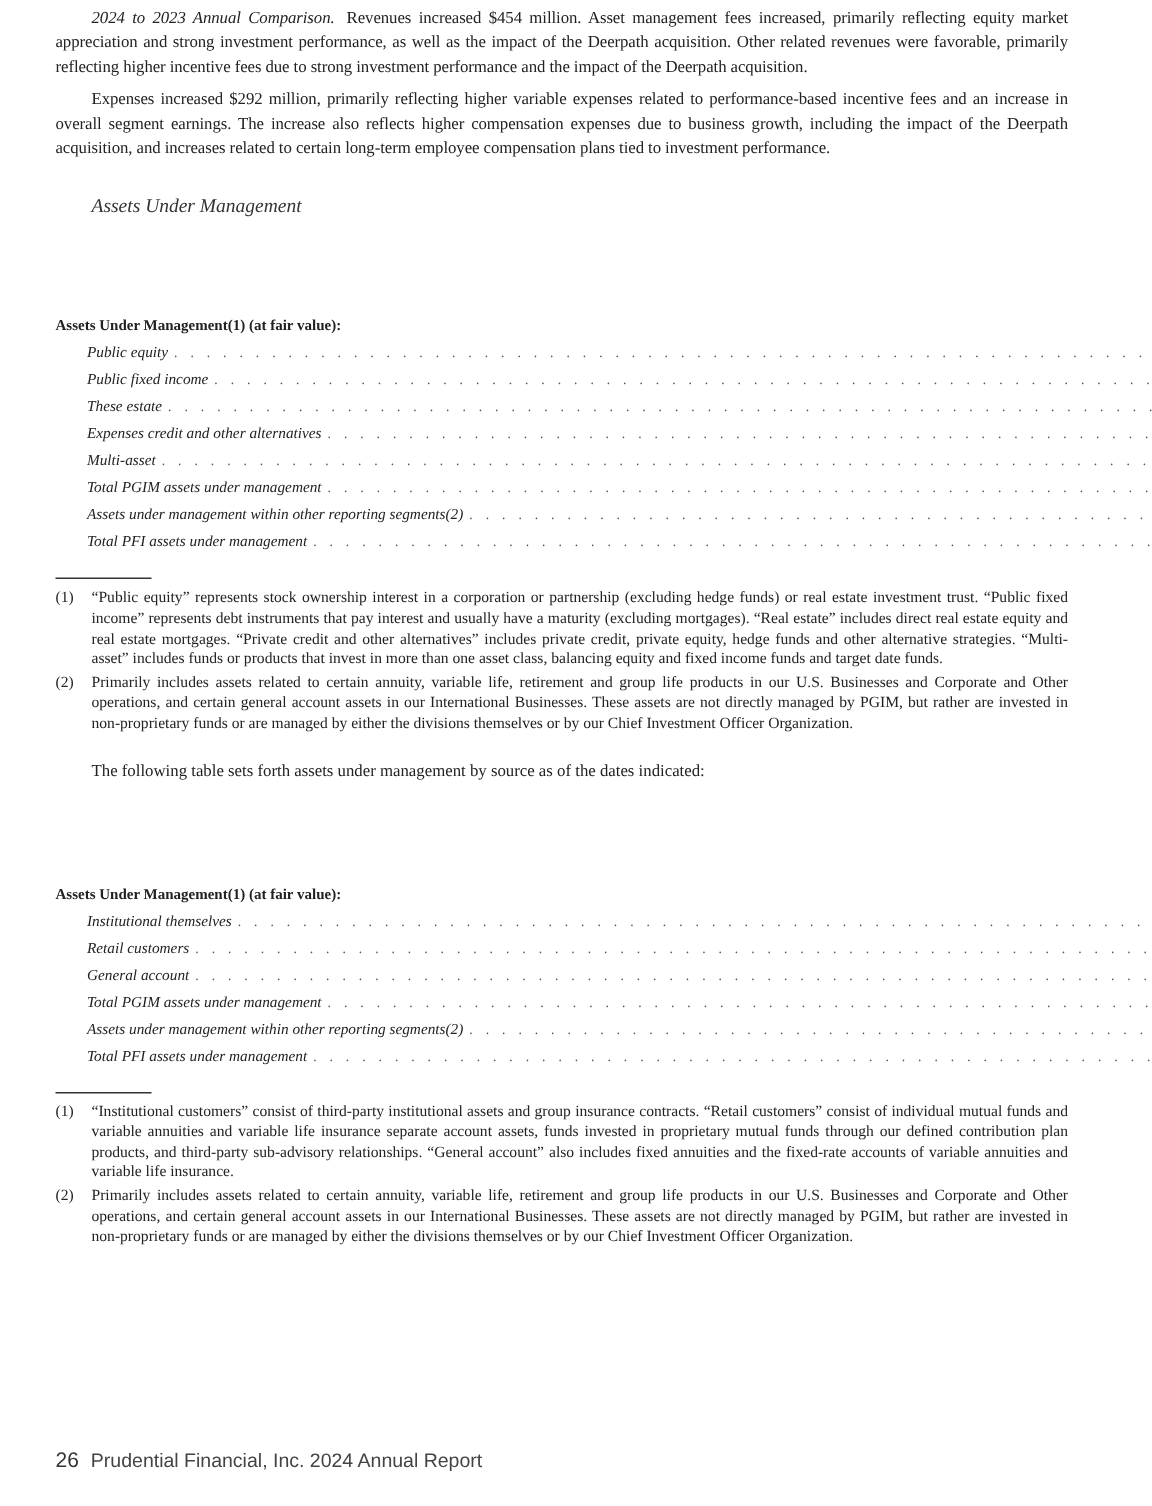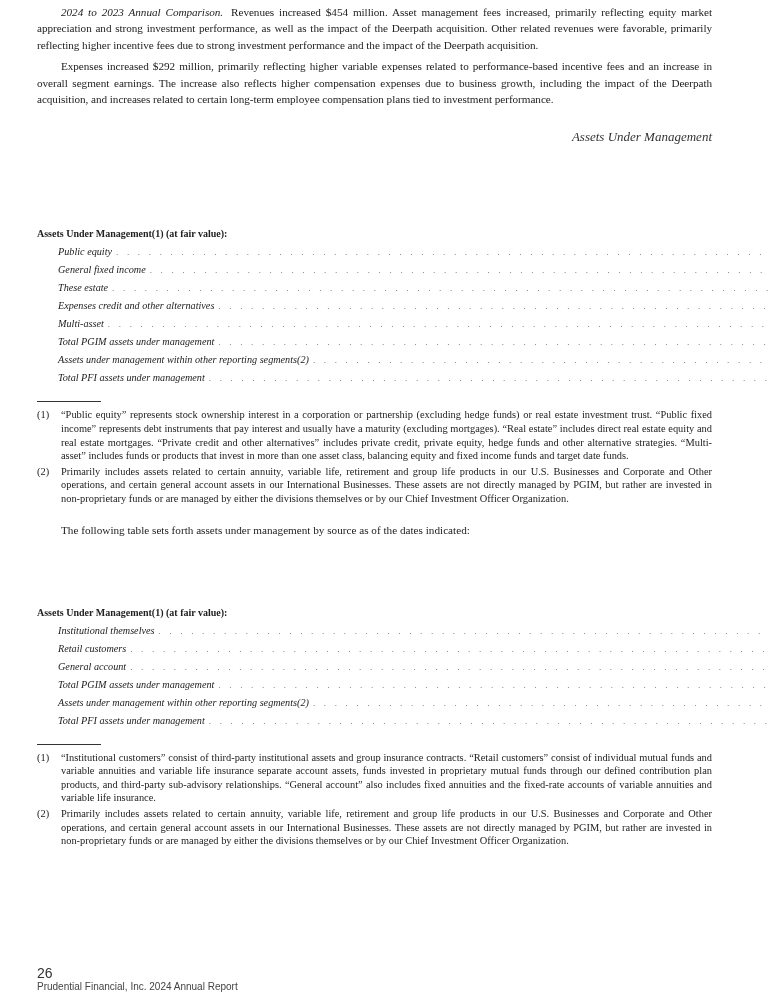--- a/index.html
+++ b/index.html
@@ -9,42 +9,42 @@
     color: #222222;
   }
   .page { position: absolute; left: 37px; top: 4px; width: 675px; }
   p.body {
     font-size: 11.2px; line-height: 16.4px; margin: 0 0 5px 0;
     text-align: justify; text-indent: 24px; letter-spacing: -0.05px;
   }
   .italic-lead { font-style: italic; margin-right: 8px; }
   h3.section {
     font-style: italic; font-weight: normal; font-size: 13px;
-    margin: 22px 0 18px 24px; color: #333; text-align: right;
+    margin: 22px 0 2px 24px; color: #333;
   }
   p.intro { font-size: 11.2px; margin: 4px 0 4px 24px; line-height: 16px; }
 
   table.fin { width: 675px; border-collapse: collapse; font-size: 10.2px; }
   table.fin td { padding: 0; height: 18px; vertical-align: bottom; line-height: 14px; }
   td.lab { width: 498px; }
   td.gap { width: 7px; }
   .grp { font-weight: bold; font-size: 10px; padding-top: 6px !important; }
   .row-label { display: flex; align-items: baseline; padding-left: 21px; }
   .row-label .txt { white-space: nowrap; padding-right: 4px; font-style: italic; }
   .row-label .dots { flex: 1; overflow: hidden; white-space: nowrap; color: #555; letter-spacing: 3.2px; font-size: 9px; }
   .row-label .dots::after { content: ". . . . . . . . . . . . . . . . . . . . . . . . . . . . . . . . . . . . . . . . . . . . . . . . . . . . . . . . . . . . . . . . . . . . . . . . . . . . . . . . . . ."; }
 
   .fn-rule { width: 64px; border-top: 1px solid #333; margin: 16px 0 6px 0; }
   .footnote { display: flex; font-size: 10.4px; line-height: 13.6px; margin-bottom: 2px; }
   .footnote .fn-num { width: 24px; flex: none; }
   .footnote .fn-text { flex: 1; text-align: justify; }
 
-  .footer { position: absolute; left: 37px; top: 965px; font-family: "Liberation Sans", "DejaVu Sans", sans-serif; display: flex; align-items: baseline; flex-direction: column; }
+  .footer { position: absolute; left: 37px; top: 965px; font-family: "Liberation Sans", "DejaVu Sans", sans-serif; display: flex; align-items: baseline; }
   .footer .pg { font-size: 14px; margin-right: 8px; color: #333; }
-  .footer .title { font-size: 10px; color: #444; }
+  .footer .title { font-size: 13px; color: #444; }
 </style>
 </head>
 <body>
 
 <div class="page">
 
   <p class="body"><span class="italic-lead">2024 to 2023 Annual Comparison.</span><span>Revenues increased $454 million. Asset management fees increased, primarily reflecting equity market appreciation and strong investment performance, as well as the impact of the Deerpath acquisition. Other related revenues were favorable, primarily reflecting higher incentive fees due to strong investment performance and the impact of the Deerpath acquisition.</span></p>
   <p class="body">Expenses increased $292 million, primarily reflecting higher variable expenses related to performance-based incentive fees and an increase in overall segment earnings. The increase also reflects higher compensation expenses due to business growth, including the impact of the Deerpath acquisition, and increases related to certain long-term employee compensation plans tied to investment performance.</p>
 
   <h3 class="section">Assets Under Management</h3>
@@ -82,21 +82,21 @@
               <span class="dots"></span>
             </div>
           </td>
           <td class="gap"></td>
           <td class="gap"></td>
           <td class="gap"></td>
         </tr>
         <tr>
           <td class="lab">
             <div class="row-label">
-              <span class="txt">General fixed income</span>
+              <span class="txt">Public fixed income</span>
               <span class="dots"></span>
             </div>
           </td>
           <td class="gap"></td>
           <td class="gap"></td>
           <td class="gap"></td>
         </tr>
         <tr>
           <td class="lab">
             <div class="row-label">

